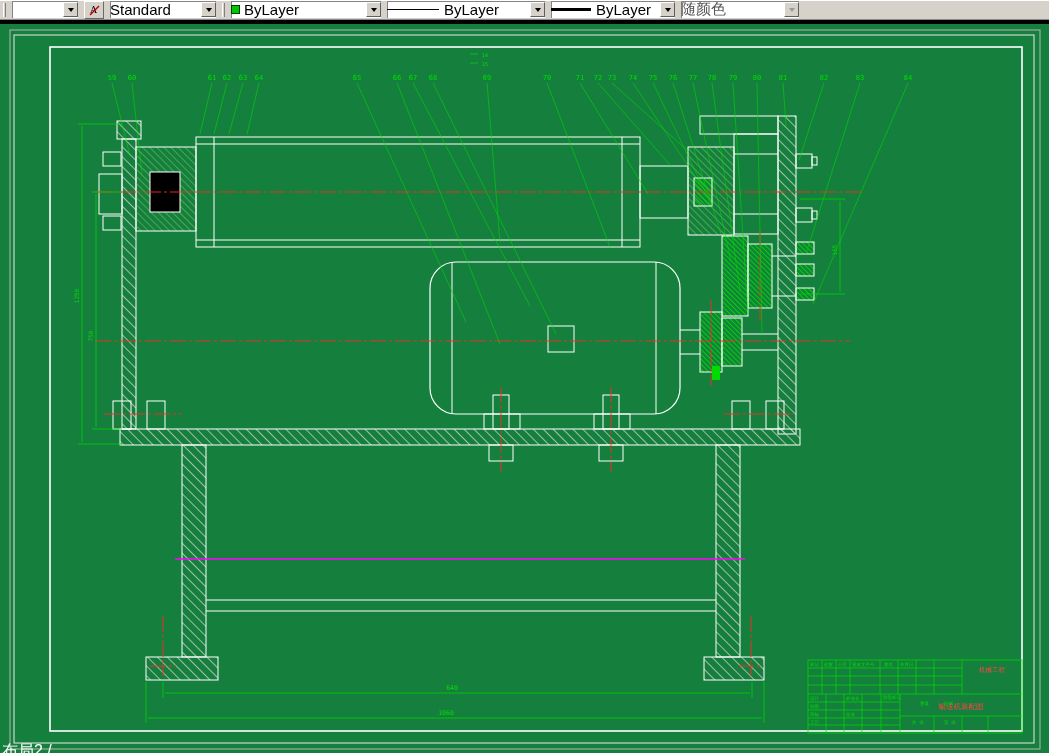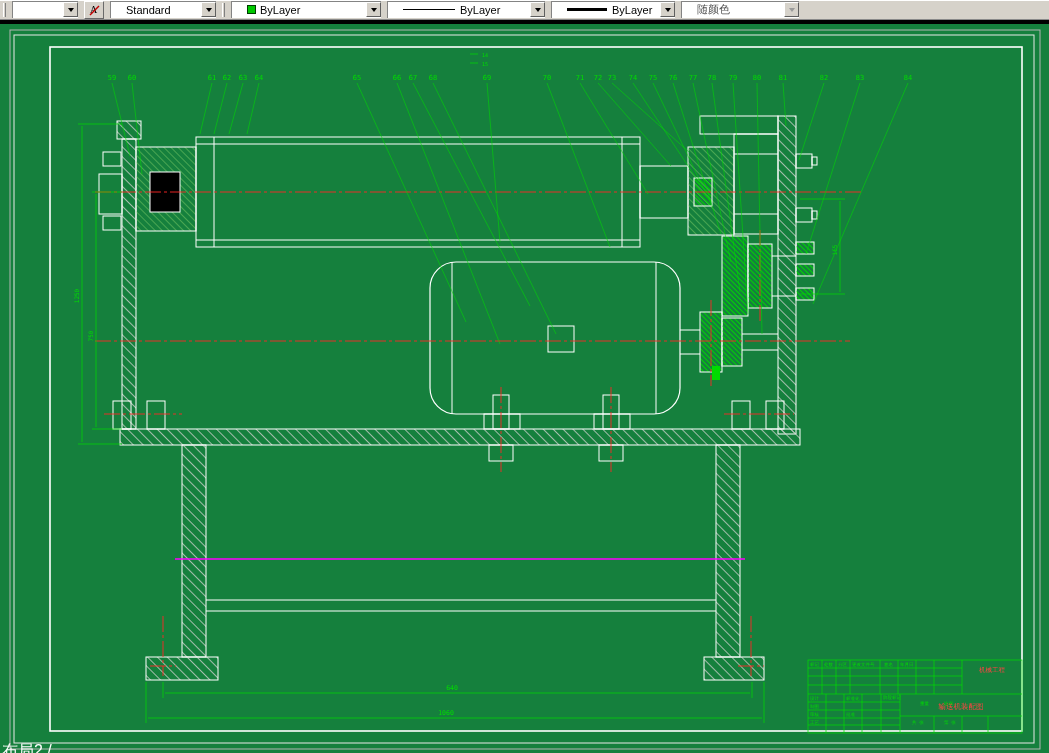--- a/index.html
+++ b/index.html
@@ -7,21 +7,21 @@
     font-family:"Liberation Sans",sans-serif}
   .app{position:relative;width:1049px;height:753px}
 
   
   .toolbar{position:absolute;top:0;left:0;right:0;height:20px;background:#d6d2ca;
     border-bottom:1px solid #8a8a8a;box-shadow:inset 0 1px 0 #ffffff;
     display:flex;align-items:center;padding:0 3px;gap:6px}
   .grip{width:3px;height:14px;border-left:1px solid #ffffff;border-right:1px solid #808080}
   .combo{display:flex;align-items:center;height:17px;background:#fff;
     box-shadow:inset 1px 1px 0 #848484, inset -1px -1px 0 #fff;
-    padding-left:16px;font-size:11px;color:#000}
+    padding-left:0;font-size:15px;color:#000}
   .combo .val{flex:1;white-space:nowrap;overflow:hidden}
   .combo .btn{width:15px;height:15px;background:#d6d2ca;border:1px solid;
     border-color:#fff #5f5f5f #5f5f5f #fff;display:flex;align-items:center;justify-content:center;flex:none}
   .arr{width:0;height:0;border-left:3px solid transparent;border-right:3px solid transparent;border-top:4px solid #000}
   .btn.dis .arr{border-top-color:#9a9a9a}
   .combo.disabled{color:#555}
   .tool-btn{width:20px;height:18px;background:#d6d2ca;border:1px solid;
     border-color:#fff #6a6a6a #6a6a6a #fff;display:flex;align-items:center;justify-content:center;padding:0}
   .swatch{width:9px;height:9px;background:#00c800;border:1px solid #003c00;margin-right:4px;flex:none}
   .lsample{height:1px;background:#000;width:52px;margin-right:5px;flex:none}

